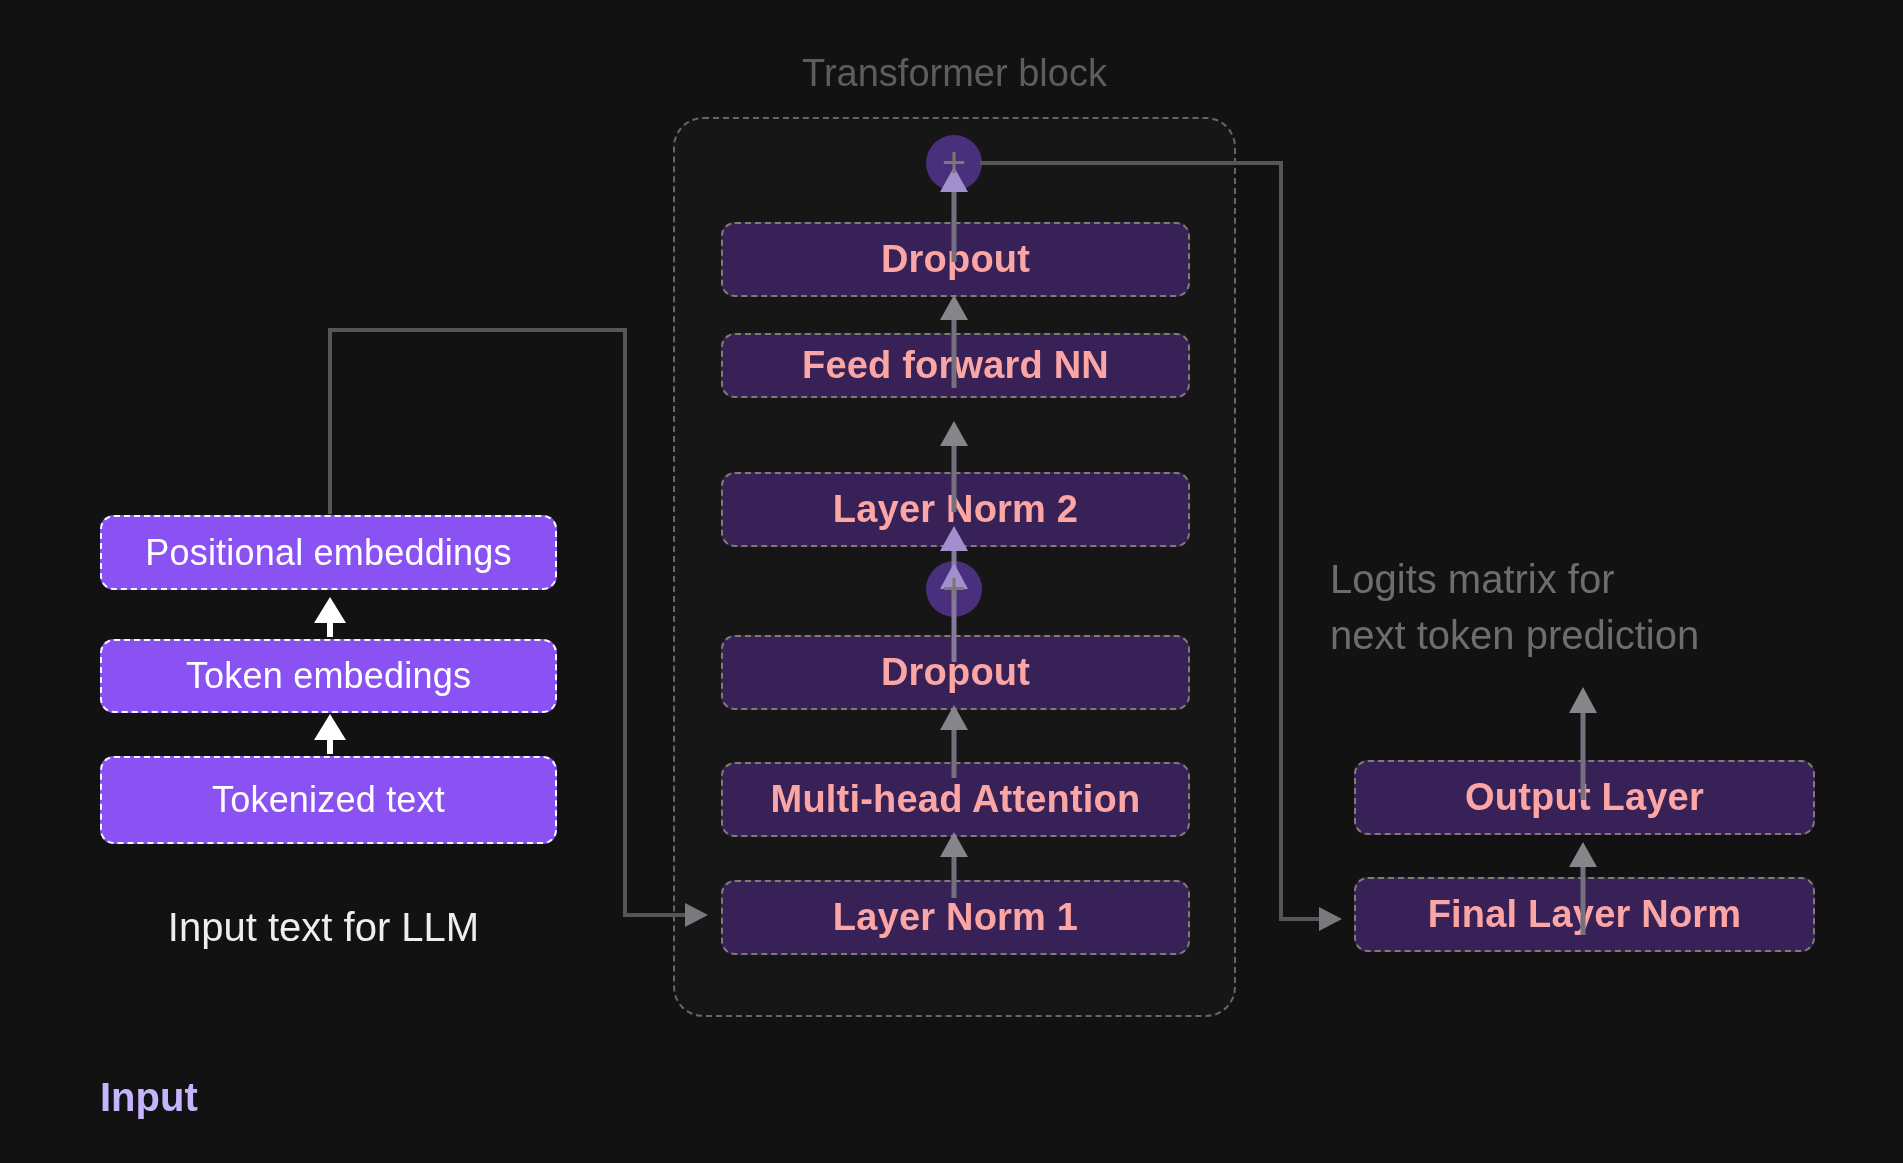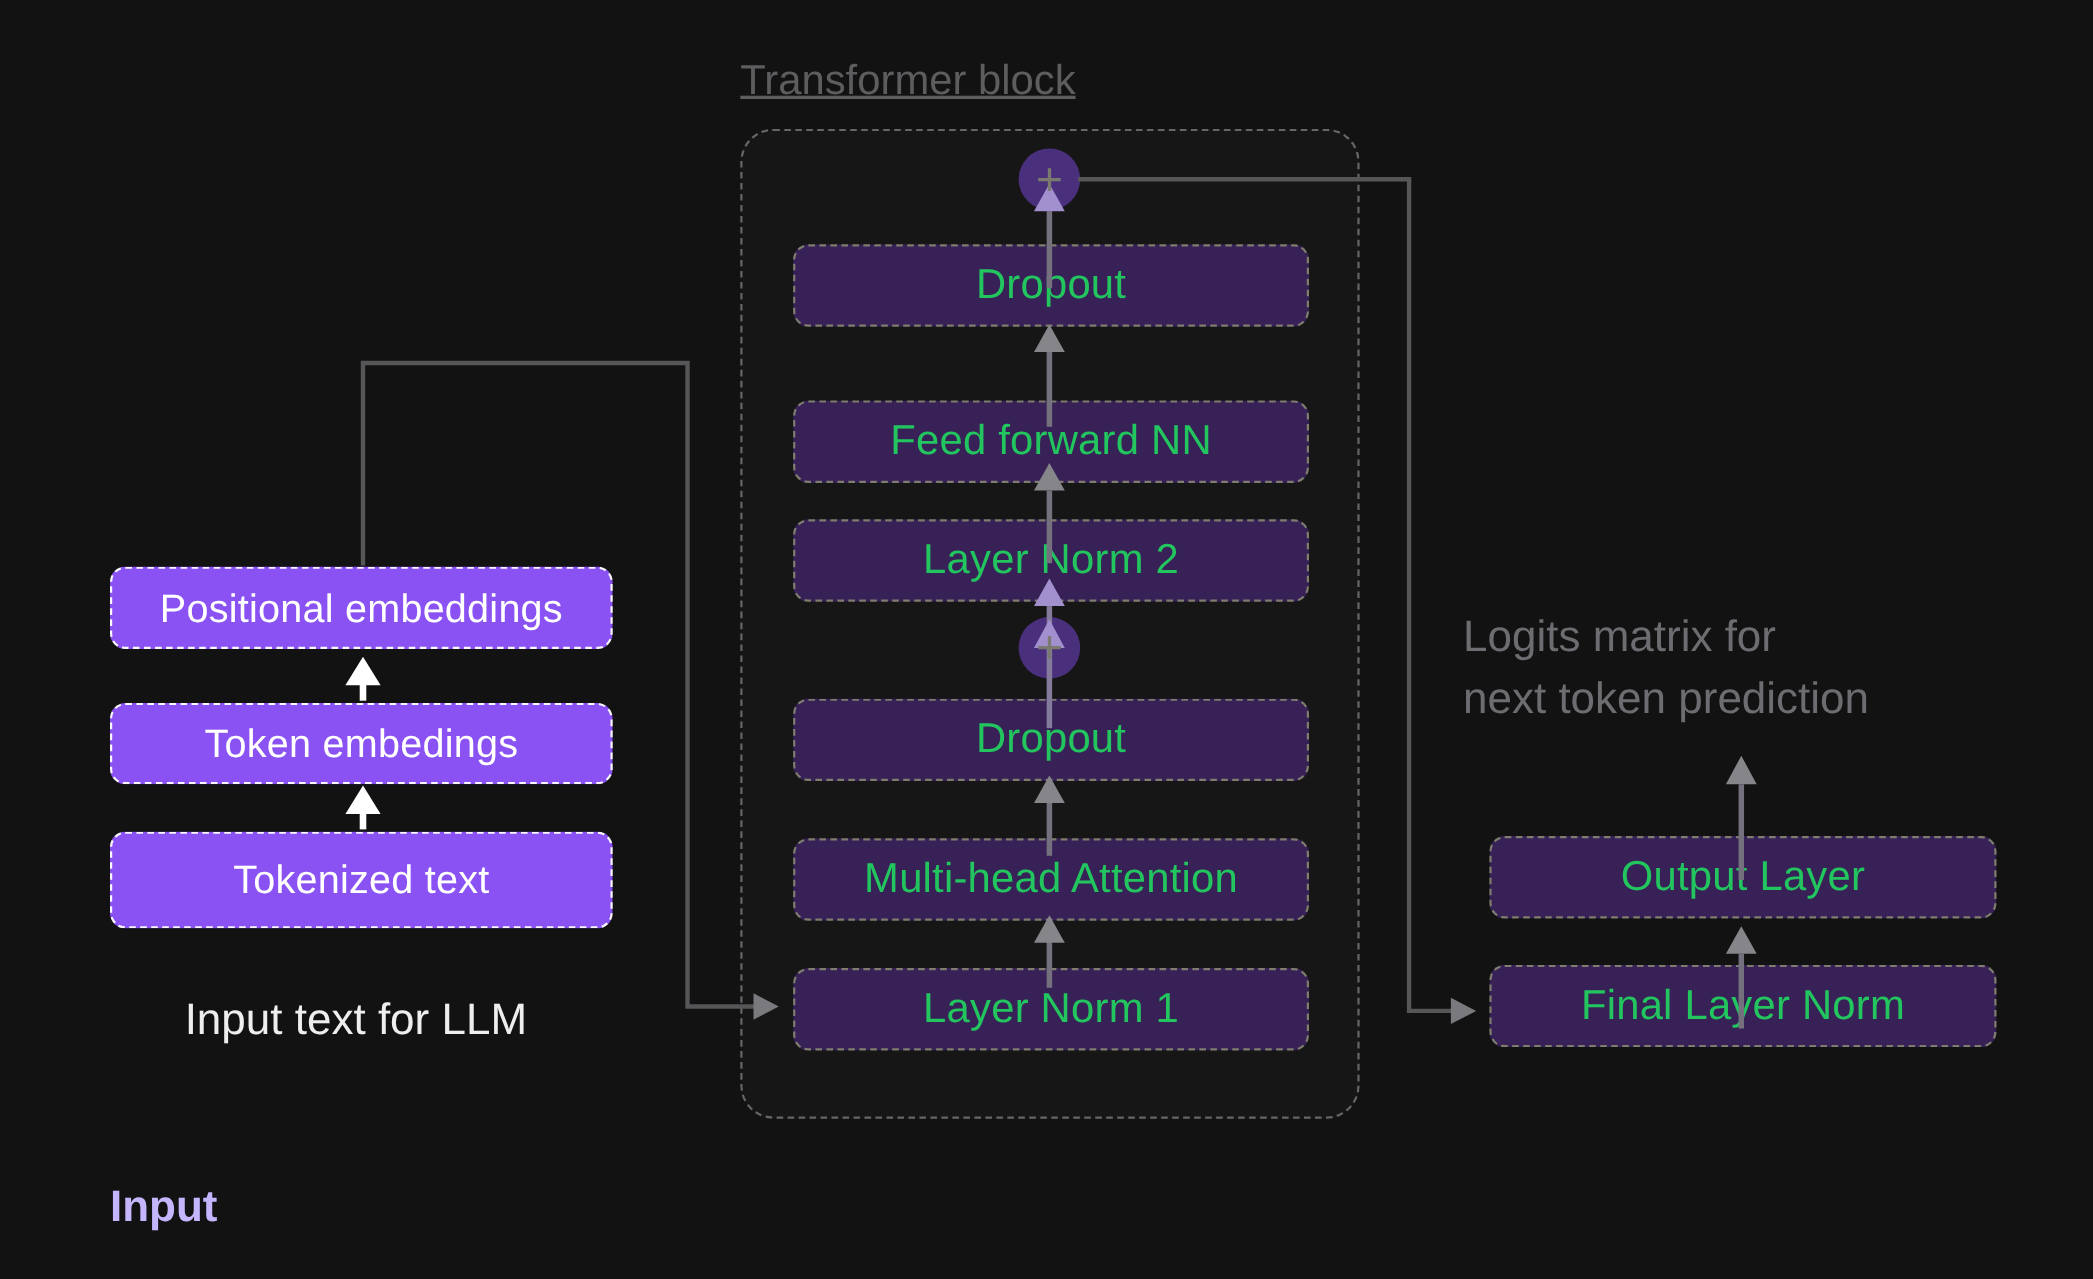--- a/index.html
+++ b/index.html
@@ -12,34 +12,34 @@
   .node{
     position:absolute;display:flex;align-items:center;justify-content:center;
     border-radius:14px;box-sizing:border-box;text-align:center;
   }
   .node.bright{
     background:#8a52f2;border:2px dashed rgba(255,255,255,.95);
     color:#ffffff;font-size:36px;font-weight:400;letter-spacing:.2px;
   }
   .node.dark{
     background:#372157;border:2px dashed #7f7d70;
-    color:#22c55e;font-size:38px;font-weight:400;letter-spacing:.2px;
+    color:#fca5a5;font-size:38px;font-weight:700;letter-spacing:.2px;
   }
   .leftcol{left:100px;width:457px;}
   .ctrcol{left:721px;width:469px;}
   .rightcol{left:1354px;width:461px;}
   
   .tblock{
     position:absolute;left:673px;top:117px;width:563px;height:900px;
     border:2px dashed #66666a;border-radius:30px;box-sizing:border-box;
     background:rgba(255,255,255,0.018);
   }
   .tblock-title{
-    position:absolute;left:673px;top:52px;width:563px;
-    color:#5d5d60;font-size:38px;font-weight:400;text-decoration:underline;
+    position:absolute;left:673px;top:52px;width:563px;text-align:center;
+    color:#5d5d60;font-size:38px;font-weight:400;
   }
   
   .pluscircle{
     position:absolute;width:56px;height:56px;border-radius:50%;
     background:#4a2f7d;
   }
   .plus{
     position:absolute;width:56px;height:56px;display:flex;align-items:center;
     justify-content:center;color:#7b7a70;font-size:42px;font-weight:400;
     z-index:6;line-height:56px;
@@ -69,21 +69,21 @@
   <div class="tblock-title">Transformer block</div>
   <div class="tblock"></div>
 
   <div class="node bright leftcol" style="top:515px;height:75px;">Positional embeddings</div>
   <div class="node bright leftcol" style="top:639px;height:74px;">Token embedings</div>
   <div class="node bright leftcol" style="top:756px;height:88px;">Tokenized text</div>
   <div class="caption-input">Input text for LLM</div>
   <div class="caption-input-bold">Input</div>
 
   <div class="node dark ctrcol" style="top:222px;height:75px;">Dropout</div>
-  <div class="node dark ctrcol" style="top:364px;height:75px;">Feed forward NN</div>
+  <div class="node dark ctrcol" style="top:333px;height:65px;">Feed forward NN</div>
   <div class="node dark ctrcol" style="top:472px;height:75px;">Layer Norm 2</div>
   <div class="node dark ctrcol" style="top:635px;height:75px;">Dropout</div>
   <div class="node dark ctrcol" style="top:762px;height:75px;">Multi-head Attention</div>
   <div class="node dark ctrcol" style="top:880px;height:75px;">Layer Norm 1</div>
 
   <div class="pluscircle" style="left:926px;top:135px;"></div>
   <div class="pluscircle" style="left:926px;top:561px;"></div>
 
   <div class="caption-logits">
     <div>Logits matrix for</div>

